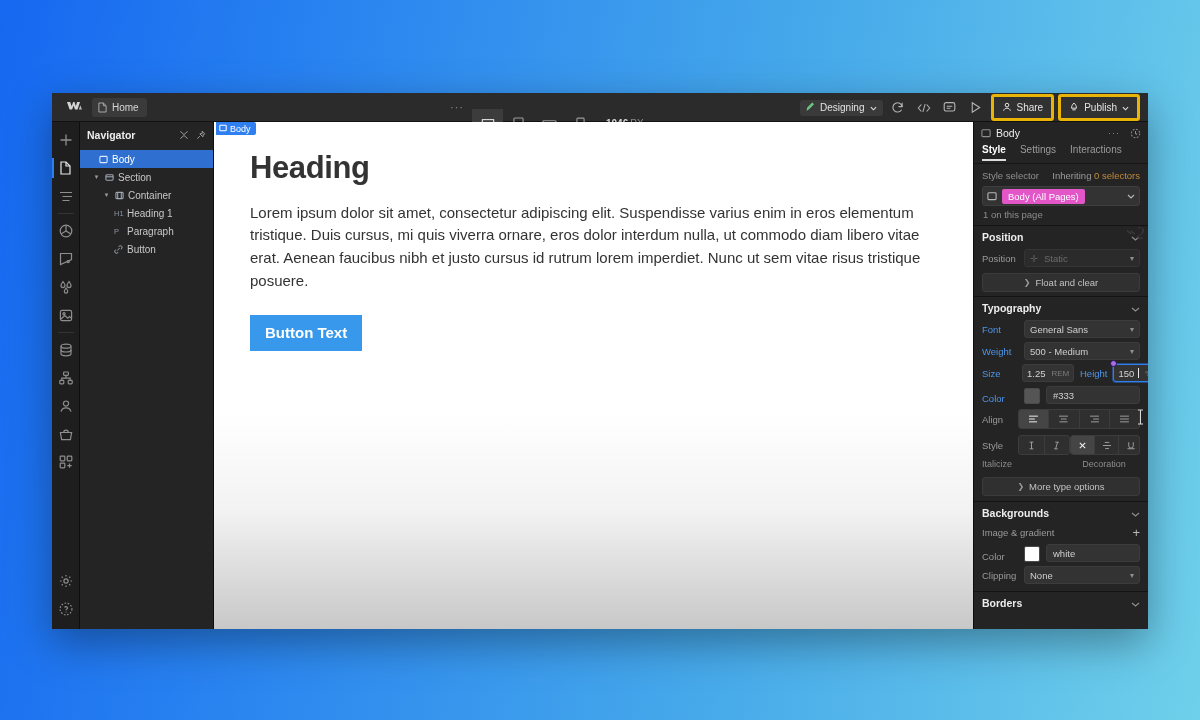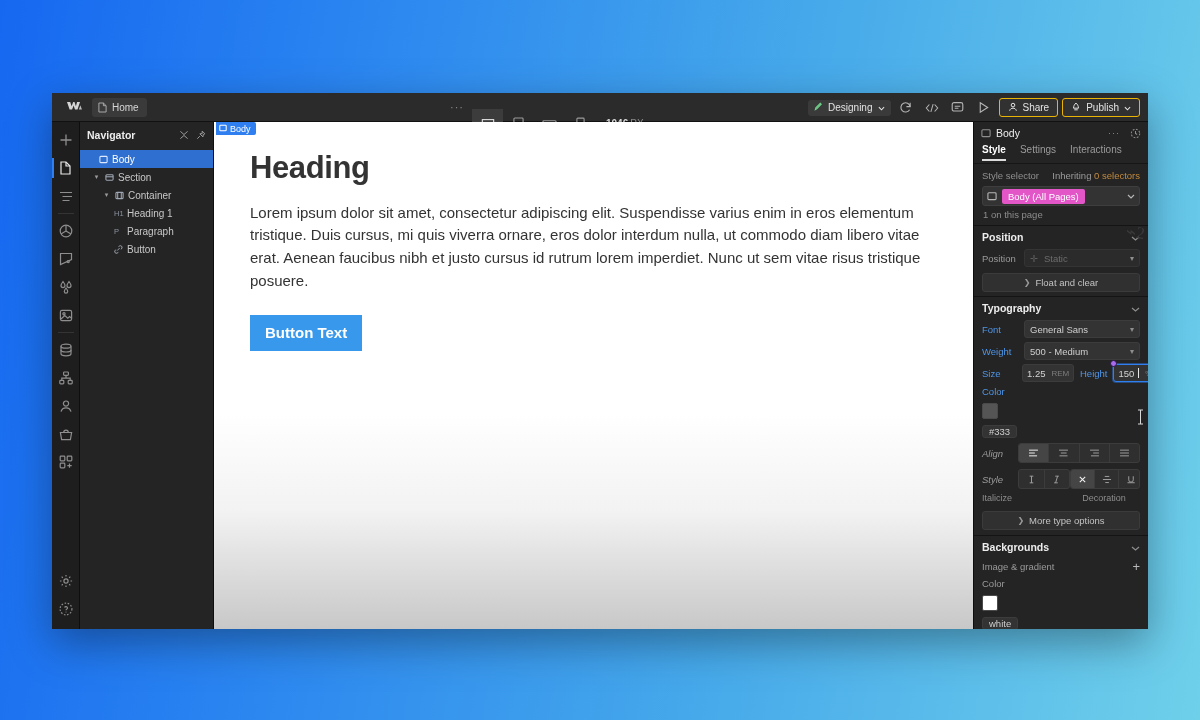--- a/index.html
+++ b/index.html
@@ -53,21 +53,21 @@
   .tb-right { position: absolute; right: 8px; top: 0; height: 29px; display: flex; align-items: center; gap: 4px; }
   .mode-chip {
     display: flex; align-items: center; gap: 5px;
     background: #3a3a3a; border-radius: 3px; height: 16px; padding: 0 6px;
     font-size: 10px; color: #e2e2e2;
   }
   .mode-chip .pen { color: #6fd08a; }
   .tb-icon { width: 22px; height: 22px; display: flex; align-items: center; justify-content: center; color: #b4b4b4; }
   .act-btn {
     display: flex; align-items: center; gap: 5px;
-    height: 19px; padding: 0 8px; border: 1px solid #eab308; border-radius: 3px;
+    height: 27px; padding: 0 8px; border: 3px solid #eab308; border-radius: 3px;
     font-size: 10px; color: #e4e4e4; background: #313131;
   }
 
   
   .app-body { flex: 1; display: flex; min-height: 0; }
 
   
   .rail {
     width: 28px; background: #1e1e1e; border-right: 1px solid #0e0e0e;
     display: flex; flex-direction: column; align-items: center;
@@ -195,29 +195,29 @@
     display: flex; align-items: center; padding: 0 4px; gap: 3px; font-size: 9.5px; color: #d2d2d2;
   }
   .numbox .unit { color: #7e7e7e; font-size: 8px; text-transform: uppercase; }
   .numbox.focused { border-color: #2f7ff0; box-shadow: 0 0 0 1px rgba(47,127,240,.45); position: relative; }
   .caret-bar { display: inline-block; width: 1px; height: 10px; background: #e8e8e8; margin-left: 1px; }
   .purple-dot {
     position: absolute; left: -4px; top: -5px; width: 7px; height: 7px; border-radius: 50%;
     background: #a86bf0; border: 1px solid #24163a;
   }
 
-  .color-row { display: flex; align-items: flex-start; padding: 2px 8px; gap: 6px; flex-direction: column; }
+  .color-row { display: flex; align-items: flex-end; padding: 2px 8px; gap: 6px; }
   .swatch { width: 16px; height: 16px; border: 1px solid #4a4a4a; border-radius: 2px; background: #fff; }
   .swatch.dark { background: #555; }
   .color-field {
     flex: 1; height: 18px; background: #333; border: 1px solid #3c3c3c; border-radius: 3px;
     display: flex; align-items: center; padding: 0 6px; font-size: 9.5px; color: #cfcfcf;
   }
 
-  .seg-row { display: flex; align-items: center; padding: 3px 8px; gap: 0; font-style: italic; }
+  .seg-row { display: flex; align-items: center; padding: 3px 8px; gap: 0; }
   .seg { display: flex; border: 1px solid #3c3c3c; border-radius: 3px; overflow: hidden; background: #2f2f2f; }
   .seg.grow { flex: 1; }
   .seg-btn {
     flex: 1; height: 18px; min-width: 24px; display: flex; align-items: center; justify-content: center;
     color: #9e9e9e; border-right: 1px solid #3c3c3c;
   }
   .seg-btn:last-child { border-right: none; }
   .seg-btn.on { background: #454545; color: #f0f0f0; }
   .sub-labels { display: flex; padding: 1px 8px 4px; font-size: 9px; color: #8d8d8d; }
   .sub-labels span:first-child { width: 86px; text-align: left; }

